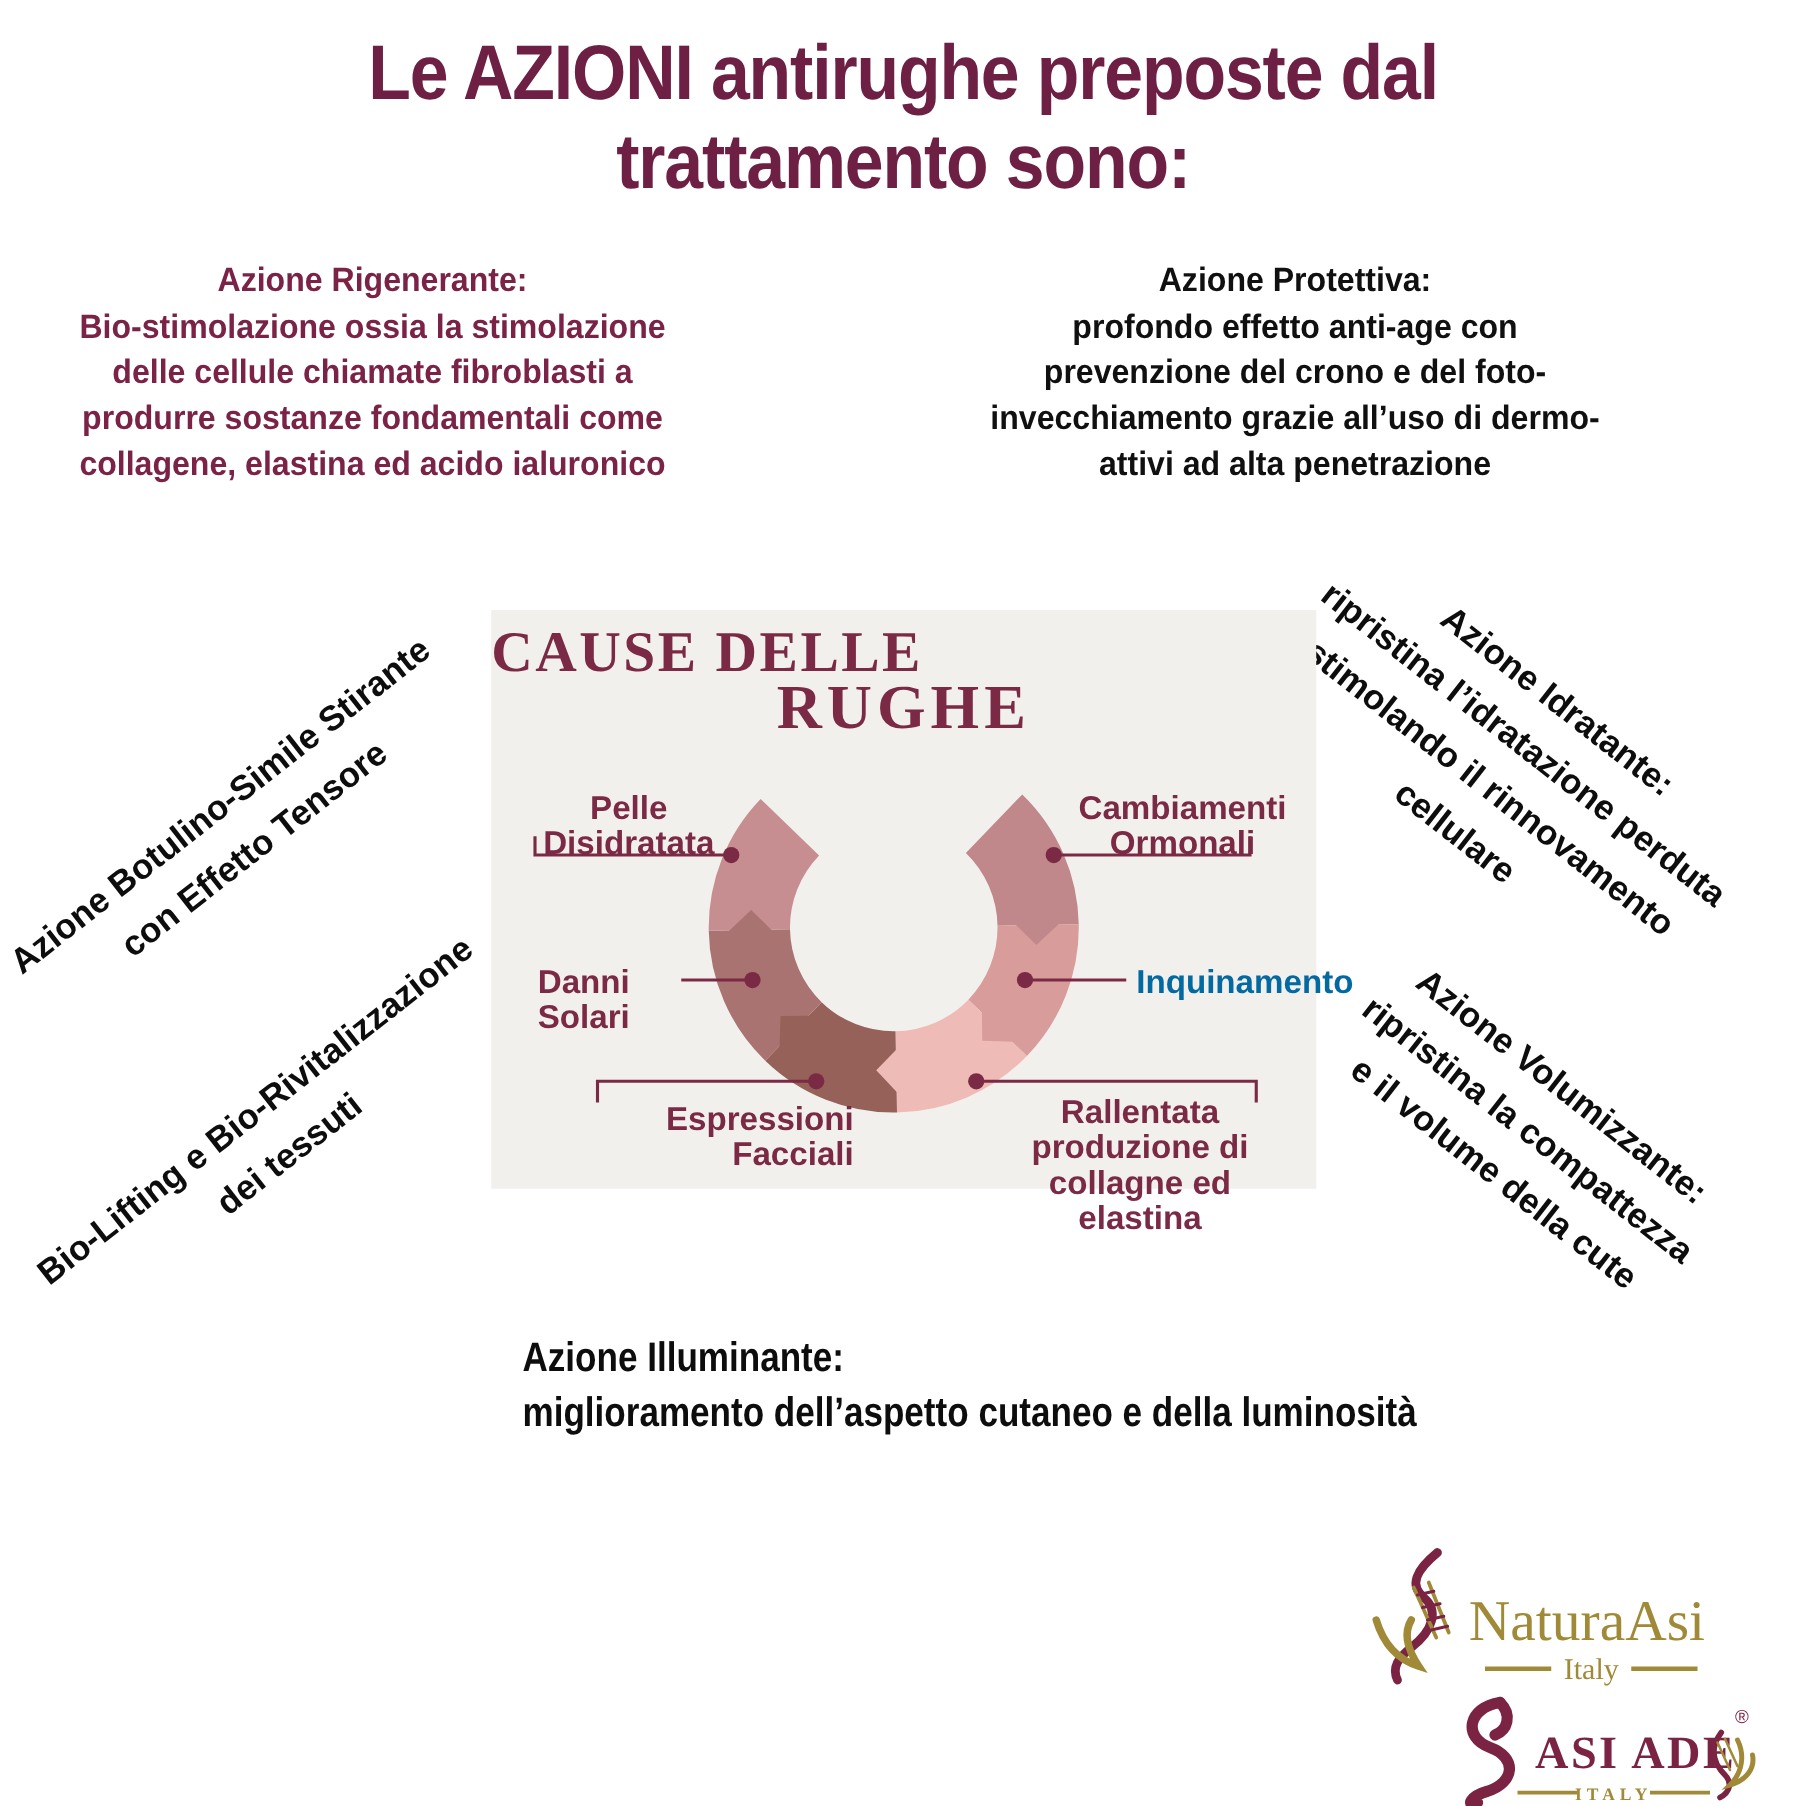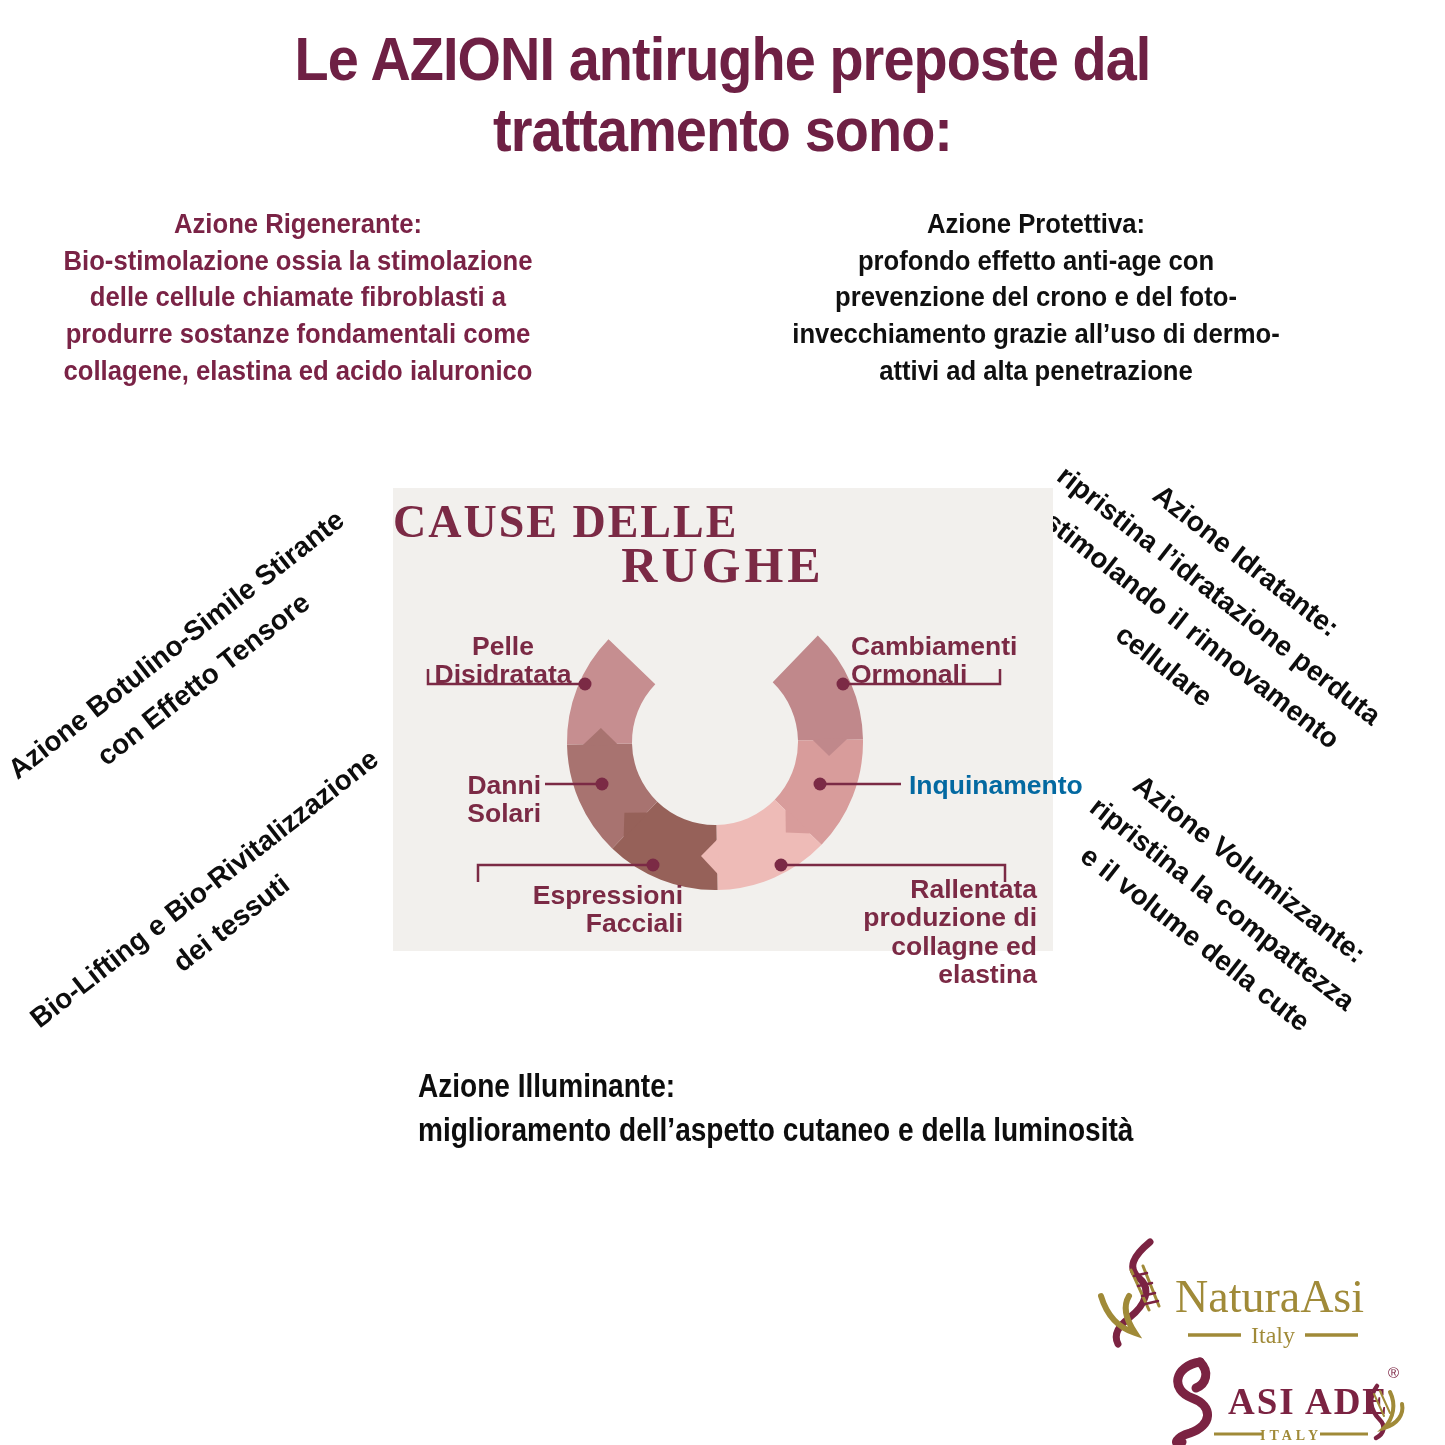--- a/index.html
+++ b/index.html
@@ -110,27 +110,27 @@
       <circle cx="450" cy="196" r="6.5"></circle>
       <circle cx="209" cy="296" r="6.5"></circle>
       <circle cx="427" cy="296" r="6.5"></circle>
       <circle cx="260" cy="377" r="6.5"></circle>
       <circle cx="388" cy="377" r="6.5"></circle>
     </g>
   </svg>
 
   <div class="abs seg-label pre" style="left:30px;top:144px;width:160px;text-align:center;color:#7b2a45">Pelle
 Disidratata</div>
-  <div class="abs seg-label pre" style="left:458px;top:144px;width:190px;text-align:left;color:#7b2a45">Cambiamenti
+  <div class="abs seg-label pre" style="left:458px;top:144px;width:190px;text-align:center;color:#7b2a45">Cambiamenti
 Ormonali</div>
-  <div class="abs seg-label" style="left:0px;top:283px;width:148px;text-align:right;color:#7b2a45">Danni Solari</div>
+  <div class="abs seg-label" style="left:0px;top:283px;width:148px;text-align:center;color:#7b2a45">Danni Solari</div>
   <div class="abs seg-label" style="left:516px;top:283px;width:160px;text-align:left;color:#0369a1">Inquinamento</div>
   <div class="abs seg-label pre" style="left:110px;top:393px;width:180px;text-align:right;color:#7b2a45">Espressioni
 Facciali</div>
-  <div class="abs seg-label pre" style="left:394px;top:387px;width:250px;text-align:right;color:#7b2a45">Rallentata
+  <div class="abs seg-label pre" style="left:394px;top:387px;width:250px;text-align:center;color:#7b2a45">Rallentata
 produzione di
 collagne ed elastina</div>
 </div>
 
 <div class="abs illuminante">
   <div>Azione Illuminante:</div>
   <div>miglioramento dell’aspetto cutaneo e della luminosità</div>
 </div>
 
 <svg class="abs logo" style="left:1093px;top:1238px" width="275" height="112" viewBox="0 0 275 112">

